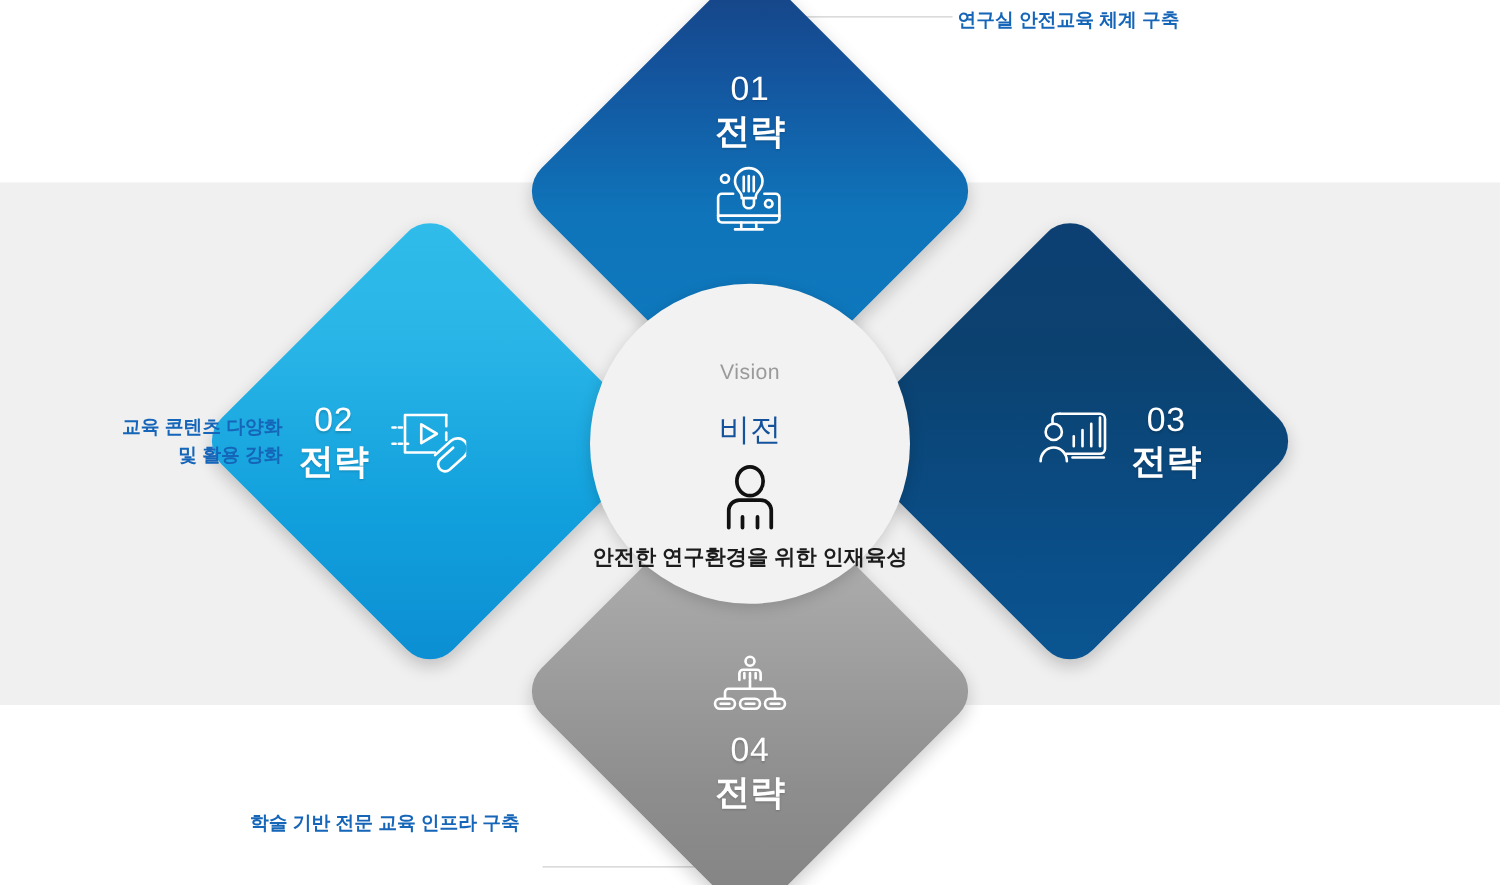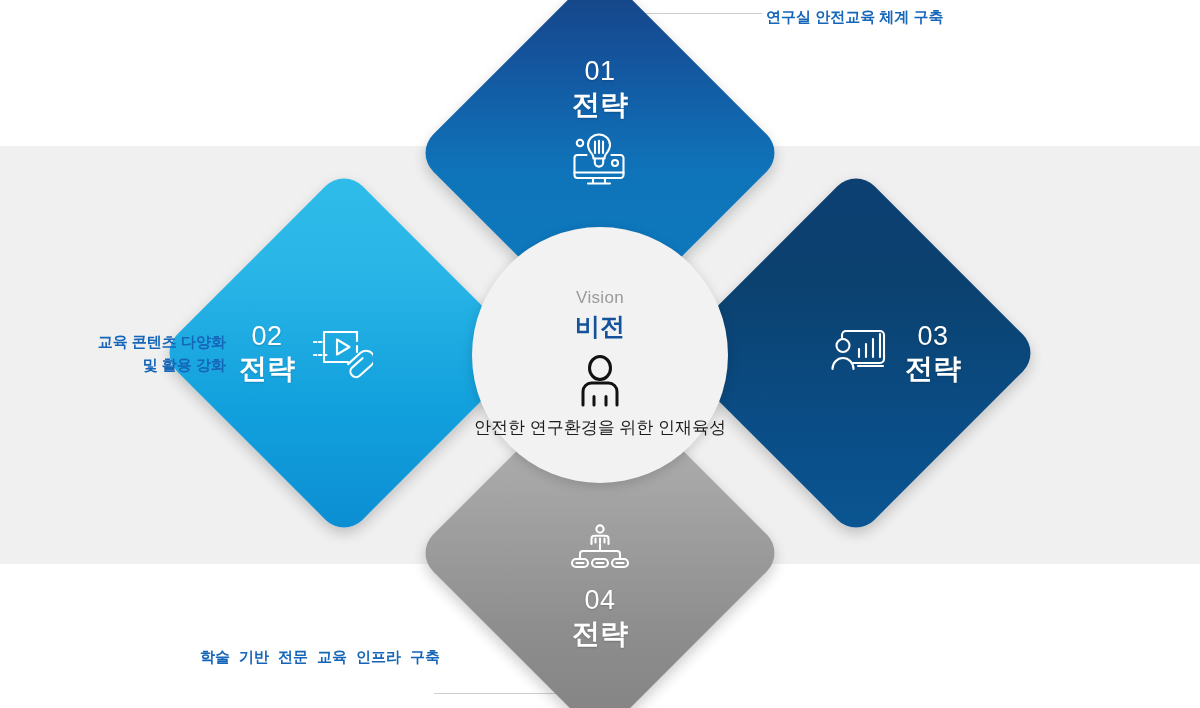--- a/index.html
+++ b/index.html
@@ -112,29 +112,29 @@
     box-sizing: border-box;
   }
   .vision-en {
     font-size: 17px;
     color: #9a9a9a;
     letter-spacing: 0.3px;
     margin-top: 25px;
   }
   .vision-ko {
     font-size: 25px;
-    font-weight: 700;
+    font-weight: 400;
     color: #14529b;
-    margin-top: 2px;
+    margin-top: 19px;
   }
   .vision-icon { margin-top: 12px; }
   .vision-desc {
     margin-top: 6px;
     font-size: 17px;
-    font-weight: 400;
+    font-weight: 700;
     color: #1c1c1c;
     text-align: center;
     line-height: 1.3;
   }
 
   
   .line {
     position: absolute;
     background: #cfcfcf;
   }
@@ -161,21 +161,21 @@
     position: absolute;
     font-size: 15px;
     font-weight: 700;
     color: #1565b8;
     line-height: 1.5;
     white-space: pre-line;
   }
   .cap-top    { left: 766px; top: 6px; }
   .cap-right  { left: 998px; top: 331px; }
   .cap-left   { left: 88px;  top: 331px; text-align: right; width: 138px; }
-  .cap-bottom { left: 200px; top: 648px; font-family: Liberation Mono, monospace; }
+  .cap-bottom { left: 200px; top: 648px; }
 </style>
 </head>
 <body>
 
 <div id="stage">
 
   <div class="band"></div>
 
   <div class="line h" style="left:610px; top:13px; width:152px;"></div>
   <div class="dot" style="left:589px; top:2px;"></div>

